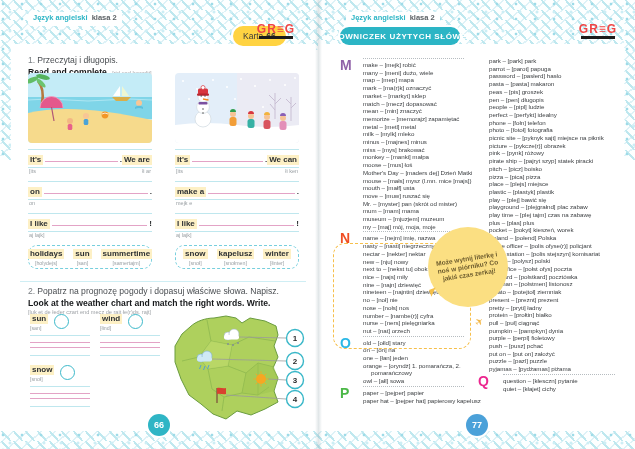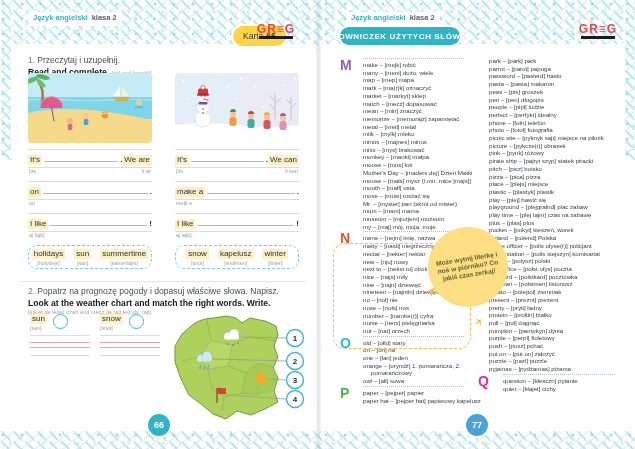--- a/index.html
+++ b/index.html
@@ -44,21 +44,21 @@
   .exh-en{font-size:8.6px;color:#17191b;font-weight:bold;margin-top:2px;}
   .exph{font-size:5.6px;color:#a0a4a8;font-weight:normal;margin-left:3px;}
   
   .panel{position:absolute;top:73px;width:124px;}
   #panel-0{left:28px;} #panel-1{left:175px;}
   .scene{display:block;width:124px;height:70px;border-radius:4px;}
   .rows{margin-top:6px;}
   .fgroup{margin-bottom:5px;}
   .frow{position:relative;height:17px;border-top:1px solid #bfe7ee;border-bottom:1px solid #bfe7ee;}
   .fl{position:absolute;left:0;right:0;bottom:2px;display:flex;align-items:baseline;}
-  .chip{font-size:8px;font-weight:normal;color:#2e3133;background:#fdf0c5;padding:0 2px;line-height:10px;white-space:nowrap;}
+  .chip{font-size:8px;font-weight:bold;color:#2e3133;background:#fdf0c5;padding:0 2px;line-height:10px;white-space:nowrap;}
   .blank{flex:1;border-bottom:1.2px solid #e3a3c6;margin:0 2px;height:9px;}
   .punct{font-size:8px;font-weight:bold;color:#2e3133;}
   .fph{display:flex;justify-content:space-between;font-size:5.5px;color:#9aa0a4;height:8px;padding:0 1px;}
   .wbox{margin-top:3px;border:1px dashed #77cfdd;border-radius:9px;display:flex;justify-content:center;
         gap:9px;padding:3px 4px 2px;}
   .witem{text-align:center;}
   .wph{font-size:5.3px;color:#9aa0a4;margin-top:1px;}
   .divider{position:absolute;left:20px;top:281px;width:286px;border-top:1px solid #cfeef4;}
   
   .cards{position:absolute;left:30px;top:314px;width:132px;display:grid;
@@ -115,21 +115,21 @@
   <div class="karta" style="background: rgb(255, 211, 66);">
     <span>Karta</span>
     <b>66</b>
   </div>
   <div class="greg" style="left:256px;">
     <div class="gt">GR≡G</div>
     <div class="gb"></div>
   </div>
 
   <div class="exh" style="left:28px;top:55px;">
-    <div class="exh-pl"><span class="exnum">1.</span><span>Przeczytaj i uzupełnij.</span></div>
+    <div class="exh-pl"><span class="exnum">1.</span><span>Przeczytaj i długopis.</span></div>
     <div class="exh-en"><span>Read and complete.</span><span class="exph">[rid end komplit]</span></div>
   </div>
 
   <div class="panel" id="panel-0">
     <svg class="scene" viewBox="0 0 124 70">
       <rect width="124" height="70" fill="#c4ecf7"></rect>
       <rect y="24" width="124" height="22" fill="#7fd5e8"></rect>
       <path d="M0 27 Q20 25 40 27 T80 27 T124 27" stroke="#aee6f2" fill="none" stroke-width="1"></path>
       <path d="M0 40 C30 33 70 35 124 47 L124 70 L0 70 Z" fill="#f6da8c"></path>
       <path d="M92 13 L92 23 L85 23 Z" fill="#ffffff"></path>
@@ -330,20 +330,33 @@
     <div class="exh-en"><span>Look at the weather chart and match the right words. Write.</span></div>
     <div style="font-size:5.6px;color:#a0a4a8;margin-top:1px;">[luk et de łeder czart end mecz de rajt łe(r)ds. rajt]</div>
   </div>
 
   <div class="cards" id="cards">
       <div class="card">
         <div class="card-head">
           <div class="cw">
             <div class="chip">sun</div>
             <div class="wph">[san]</div>
+          </div>
+          <div class="circle"></div>
+        </div>
+        <div class="wl c wl1"></div>
+        <div class="wl p wl2"></div>
+        <div class="wl p wl3"></div>
+        <div class="wl c wl4"></div>
+      </div>
+      <div class="card">
+        <div class="card-head">
+          <div class="cw">
+            <div class="chip">wind</div>
+            <div class="wph">[łind]</div>
           </div>
           <div class="circle"></div>
         </div>
         <div class="wl c wl1"></div>
         <div class="wl p wl2"></div>
         <div class="wl p wl3"></div>
         <div class="wl c wl4"></div>
       </div>
       <div class="card">
         <div class="card-head">

